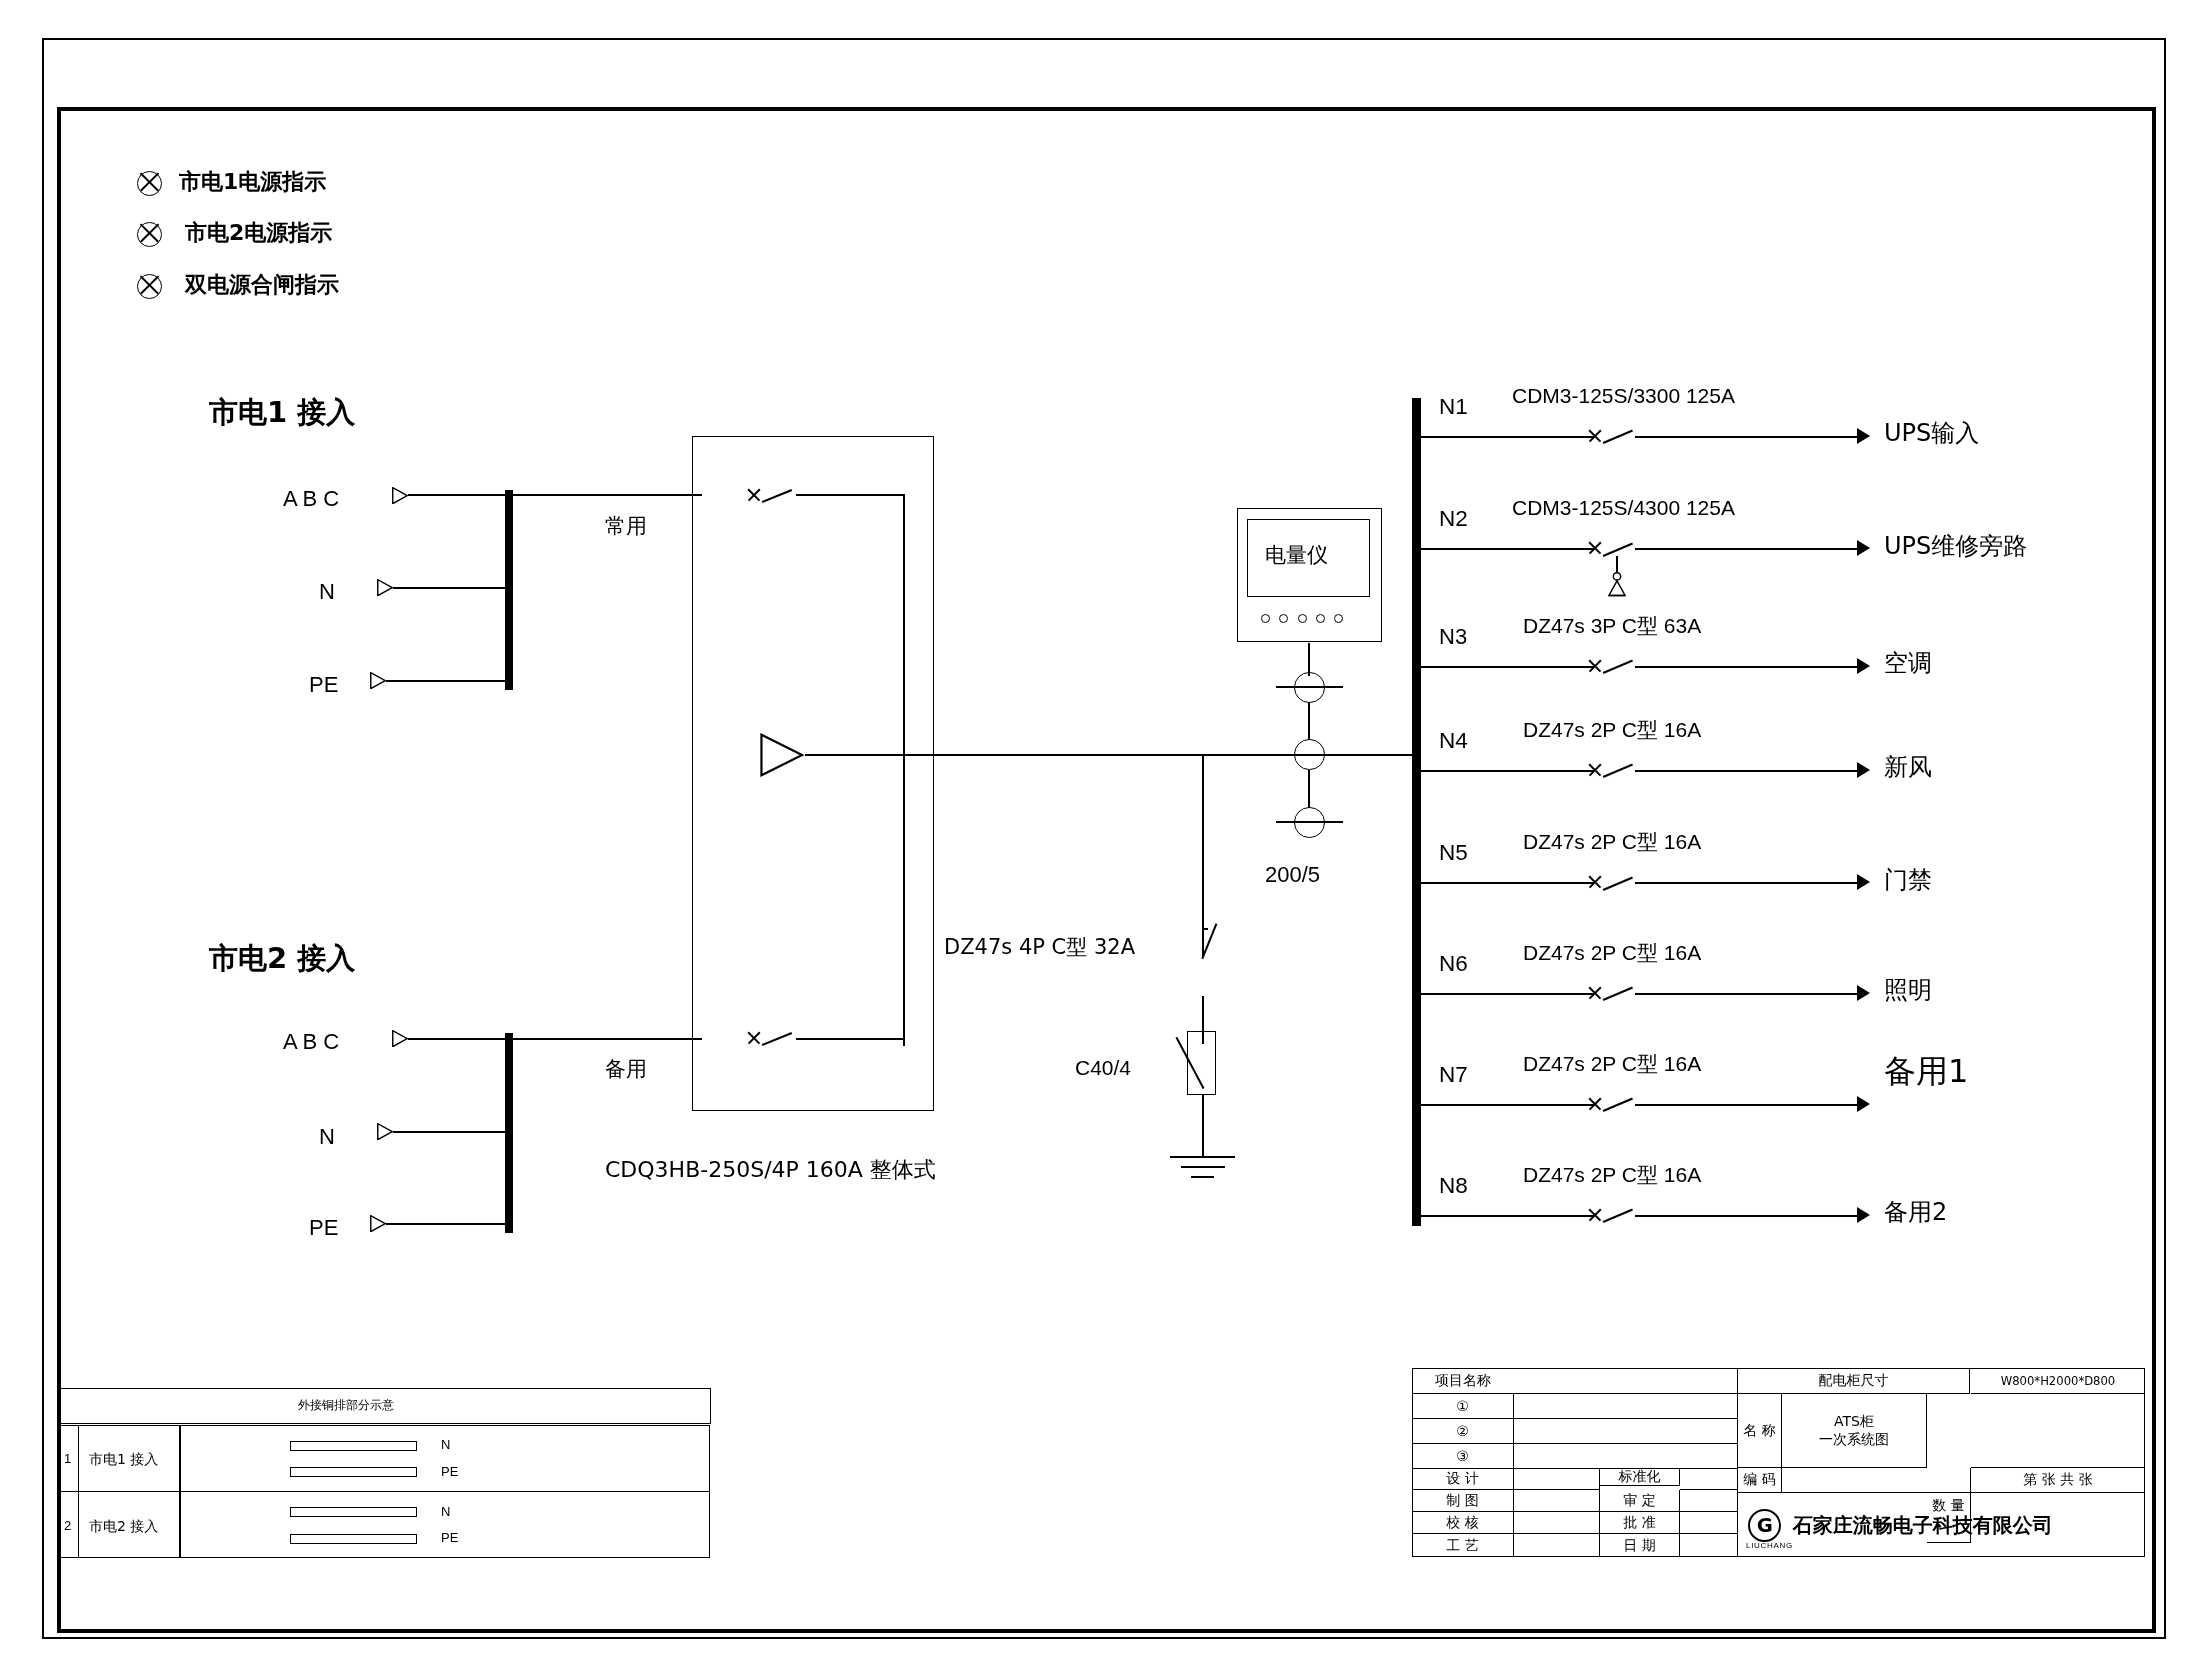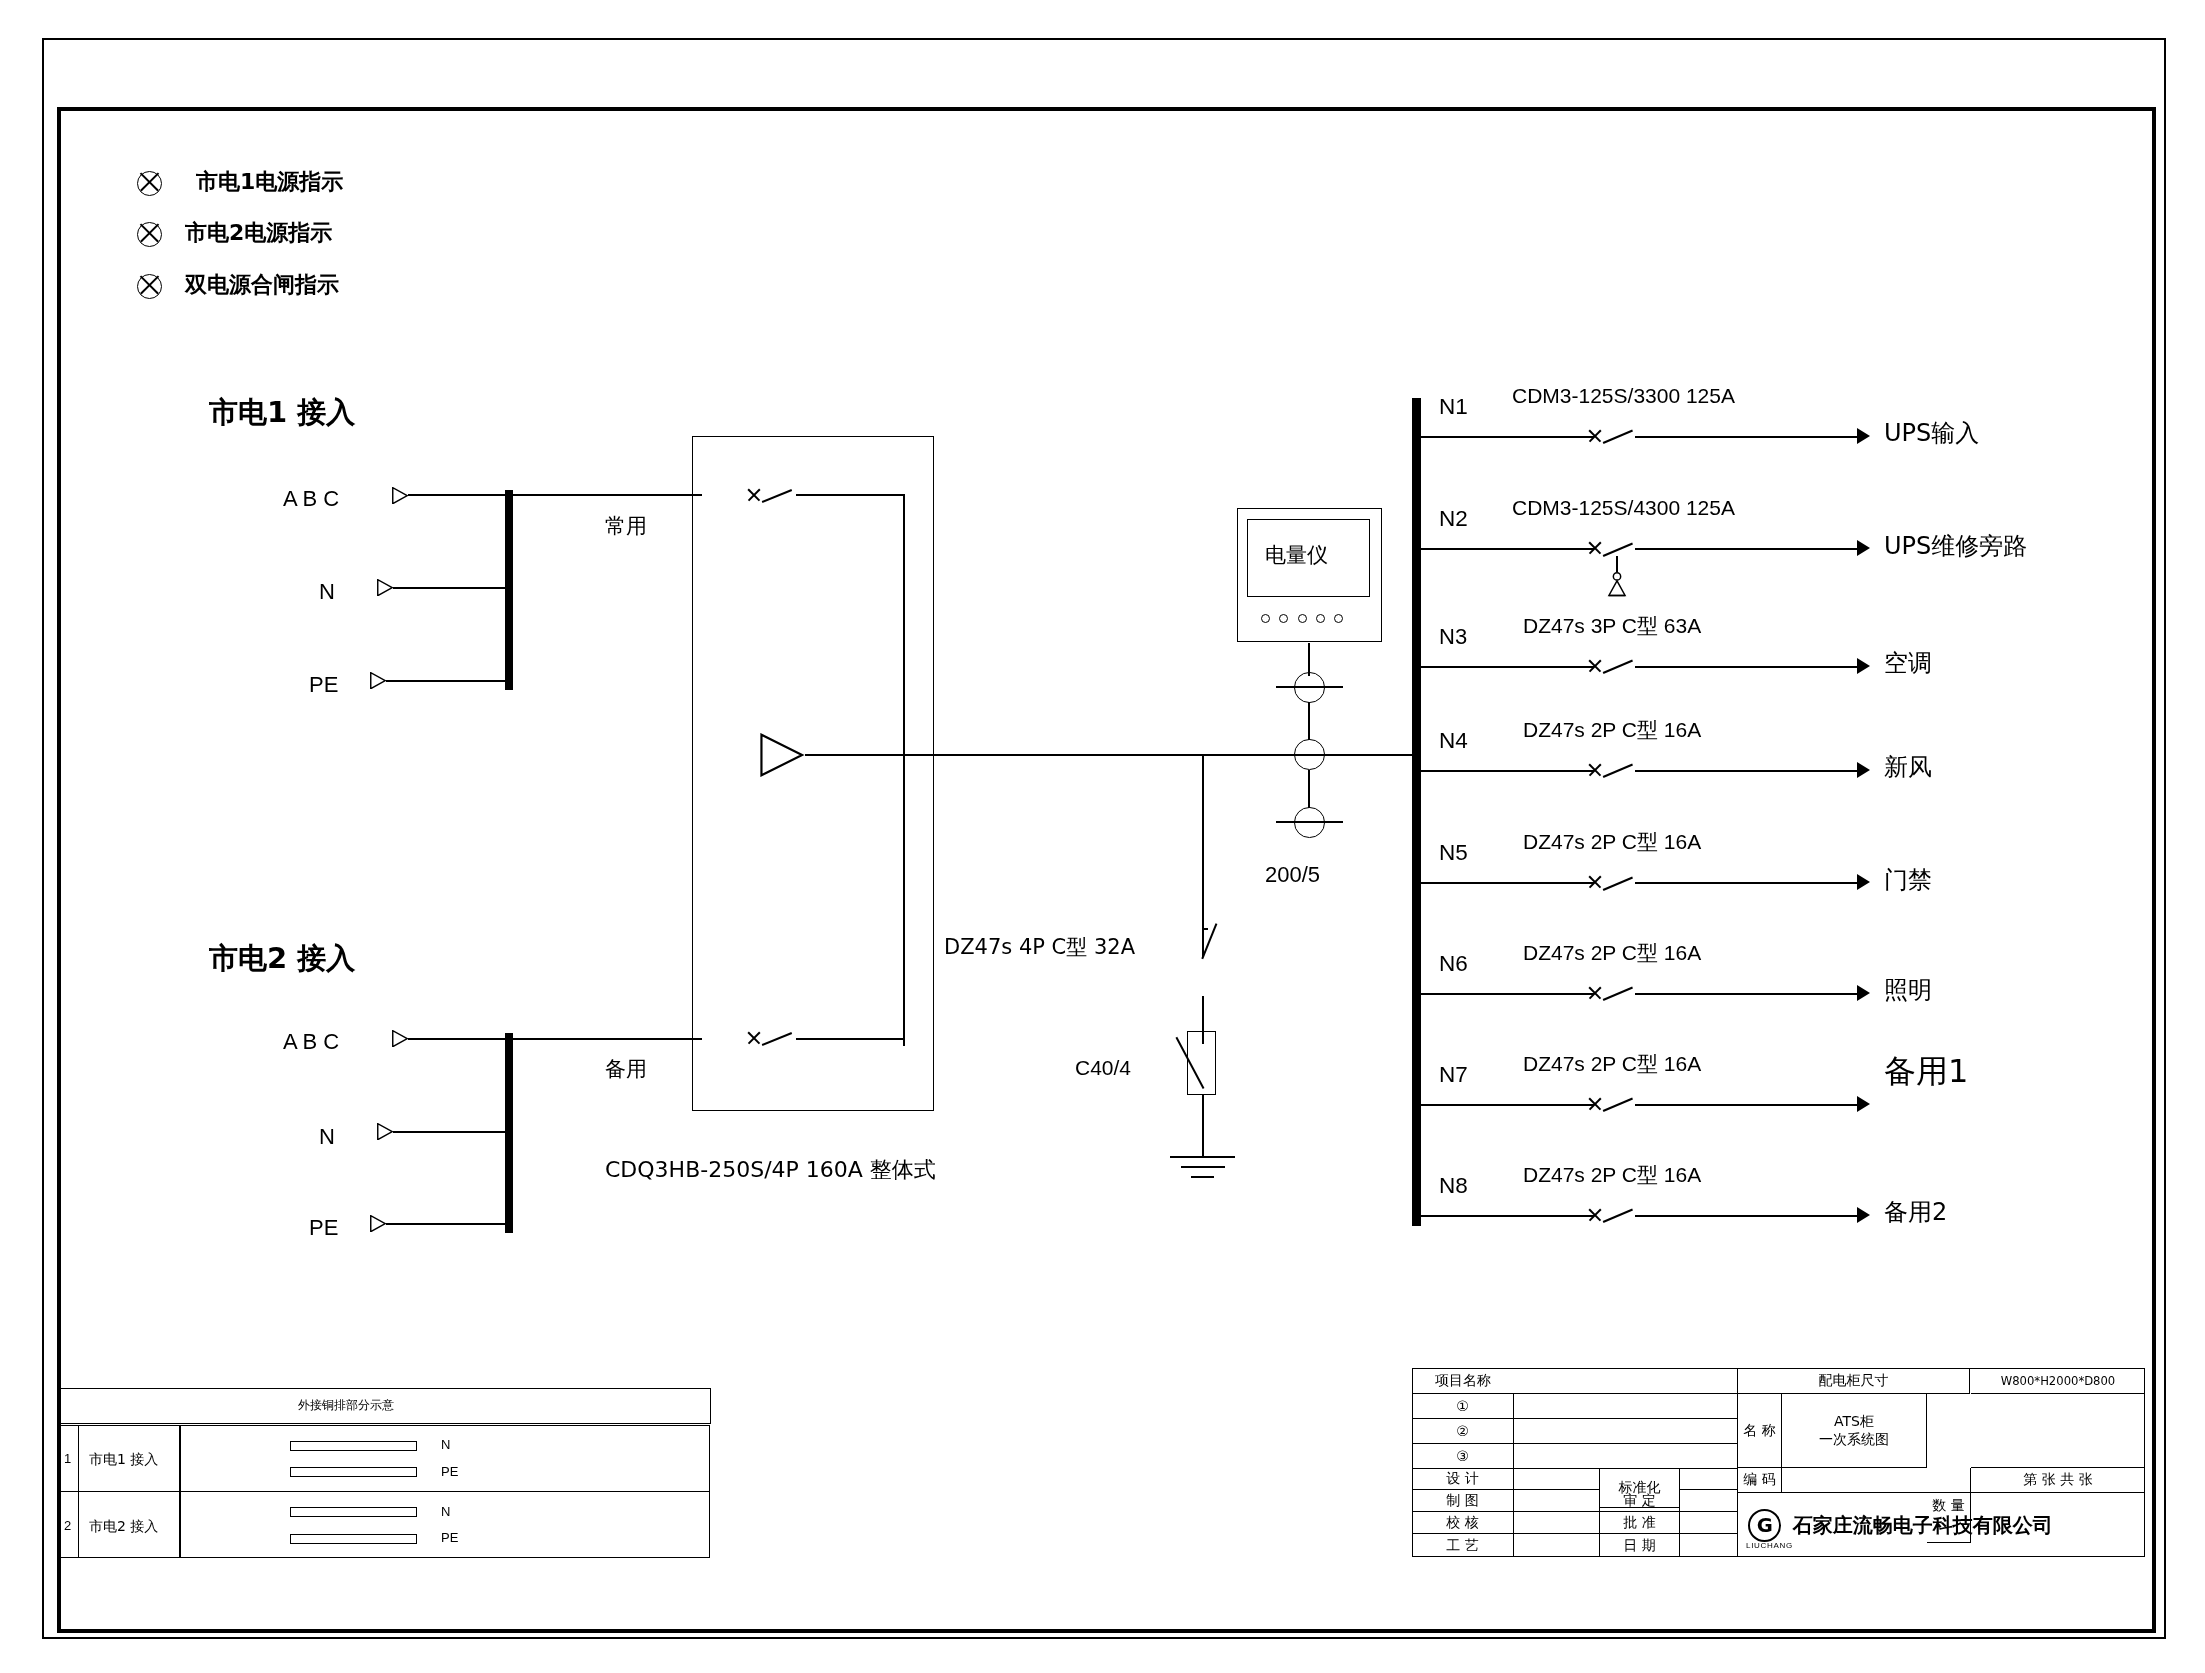--- a/index.html
+++ b/index.html
@@ -61,21 +61,21 @@
 </head>
 <body>
 
 <div class="sheet">
 
   <div class="frame-outer"></div>
   <div class="frame-inner"></div>
 
   <div>
     <div class="lamp" style="left:137px;top:171px;"></div>
-    <div class="lbl cn bold" style="left:196px;top:171px;font-size:22px;">市电1电源指示</div>
+    <div class="lbl cn bold" style="left:179px;top:171px;font-size:22px;">市电1电源指示</div>
 
     <div class="lamp" style="left:137px;top:222px;"></div>
     <div class="lbl cn bold" style="left:185px;top:222px;font-size:22px;">市电2电源指示</div>
 
     <div class="lamp" style="left:137px;top:274px;"></div>
     <div class="lbl cn bold" style="left:185px;top:274px;font-size:22px;">双电源合闸指示</div>
   </div>
 
   <div>
     <div class="lbl cn big" style="left:209px;top:398px;">市电1 接入</div>
@@ -345,21 +345,21 @@
     </div>
     <div class="tb-cell" style="left:1927px;top:1469px;width:44px;height:74px;border-bottom:1.5px solid #000;border-right:1.5px solid #000;">数 量</div>
     <div class="tb-cell" style="left:1971px;top:1394px;width:174px;height:74px;border-bottom:1.5px solid #000;"></div>
 
     <div class="tb-cell" style="left:1738px;top:1468px;width:44px;height:25px;border-bottom:1.5px solid #000;border-right:1.5px solid #000;">编 码</div>
     <div class="tb-cell" style="left:1782px;top:1468px;width:189px;height:25px;border-bottom:1.5px solid #000;border-right:1.5px solid #000;"></div>
     <div class="tb-cell" style="left:1971px;top:1468px;width:174px;height:25px;border-bottom:1.5px solid #000;">第    张 共    张</div>
 
     <div class="tb-cell" style="left:1412px;top:1468px;width:102px;height:22px;border-bottom:1.5px solid #000;border-right:1.5px solid #000;">设  计</div>
     <div class="tb-cell" style="left:1513px;top:1468px;width:87px;height:22px;border-bottom:1.5px solid #000;border-right:1.5px solid #000;"></div>
-    <div class="tb-cell" style="left:1600px;top:1468px;width:80px;height:40px;border-bottom:1.5px solid #000;border-right:1.5px solid #000;">标准化</div>
+    <div class="tb-cell" style="left:1600px;top:1468px;width:80px;height:18px;border-bottom:1.5px solid #000;border-right:1.5px solid #000;">标准化</div>
     <div class="tb-cell" style="left:1680px;top:1468px;width:58px;height:22px;border-bottom:1.5px solid #000;border-right:1.5px solid #000;"></div>
 
     <div class="tb-cell" style="left:1412px;top:1490px;width:102px;height:22px;border-bottom:1.5px solid #000;border-right:1.5px solid #000;">制  图</div>
     <div class="tb-cell" style="left:1513px;top:1490px;width:87px;height:22px;border-bottom:1.5px solid #000;border-right:1.5px solid #000;"></div>
     <div class="tb-cell" style="left:1600px;top:1490px;width:80px;height:22px;border-bottom:1.5px solid #000;border-right:1.5px solid #000;">审  定</div>
     <div class="tb-cell" style="left:1680px;top:1490px;width:58px;height:22px;border-bottom:1.5px solid #000;border-right:1.5px solid #000;"></div>
 
     <div class="tb-cell" style="left:1412px;top:1512px;width:102px;height:22px;border-bottom:1.5px solid #000;border-right:1.5px solid #000;">校  核</div>
     <div class="tb-cell" style="left:1513px;top:1512px;width:87px;height:22px;border-bottom:1.5px solid #000;border-right:1.5px solid #000;"></div>
     <div class="tb-cell" style="left:1600px;top:1512px;width:80px;height:22px;border-bottom:1.5px solid #000;border-right:1.5px solid #000;">批  准</div>

